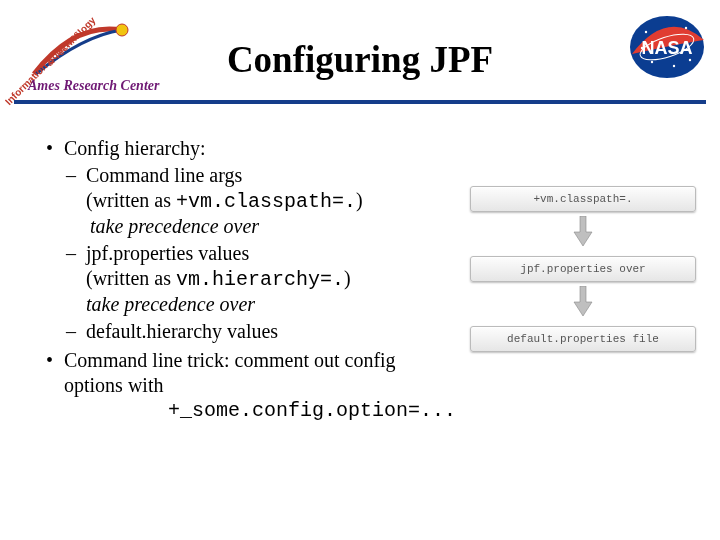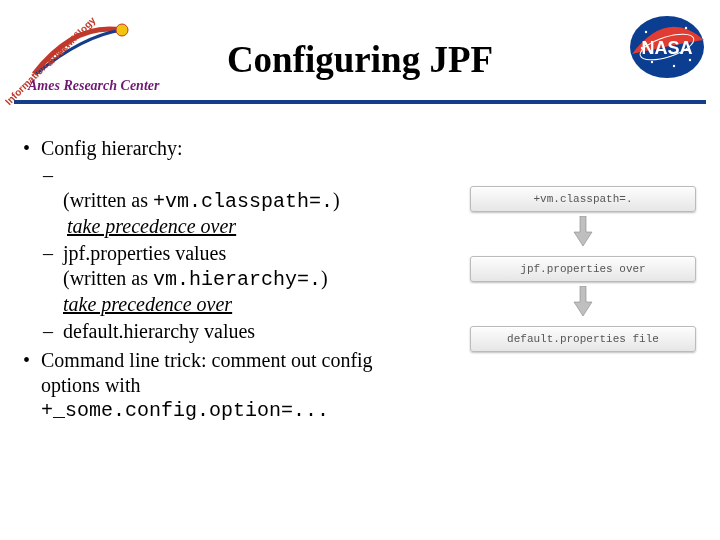--- a/index.html
+++ b/index.html
@@ -3,29 +3,29 @@
 <meta charset="utf-8">
 <style>
   html,body{margin:0;padding:0;width:720px;height:540px;background:#fff;font-family:"Times New Roman",Times,serif;color:#000;}
   .slide{position:relative;width:720px;height:540px;overflow:hidden;}
   
   .ames-logo{position:absolute;left:14px;top:12px;}
   .title{position:absolute;left:0;right:0;top:38px;text-align:center;font-size:37px;font-weight:bold;}
   .rule{position:absolute;left:14px;right:14px;top:100px;height:0;border-top:4px solid #153d8a;}
   .nasa-logo{position:absolute;right:14px;top:14px;}
   
-  .content{position:absolute;left:23px;top:130px;width:410px;font-size:20px;line-height:1.25;}
+  .content{position:absolute;left:46px;top:130px;width:410px;font-size:20px;line-height:1.25;}
   .content ul{list-style:none;margin:0;padding:0;}
   .bullet1{padding-left:18px;position:relative;margin-top:6px;}
   .bullet1::before{content:"•";position:absolute;left:0;top:0;}
   .bullet2{padding-left:40px;position:relative;margin-top:2px;}
   .bullet2::before{content:"–";position:absolute;left:20px;top:0;}
   .code{font-family:"Courier New",monospace;}
-  .ital{font-style:italic;text-decoration:underline;}
-  .trickcode{font-family:"Courier New",monospace;padding-left:18px;font-size:20px;}
+  .ital{font-style:italic;}
+  .trickcode{font-family:"Courier New",monospace;padding-left:18px;font-size:20px;text-align:right;}
   
   .stack{position:absolute;right:24px;top:186px;width:226px;}
   .tab{background:linear-gradient(#fdfdfd,#e6e6e6);border:1px solid #bbb;border-radius:3px;box-shadow:0 1px 2px rgba(0,0,0,0.25),inset 0 1px 0 #fff;font-family:"Courier New",monospace;font-size:11px;color:#555;text-align:center;padding:6px 4px;margin-bottom:4px;}
   .arrow{display:flex;justify-content:center;margin:4px 0 10px 0;}
   .arrow svg{display:block;}
   
   .rot{position:absolute;transform:rotate(-45deg);font-family:Arial,Helvetica,sans-serif;font-weight:bold;white-space:nowrap;}
 </style>
 </head>
 <body>
@@ -60,21 +60,21 @@
   </div>
 
   <div class="title">Configuring JPF</div>
   <div class="rule"></div>
 
   <div class="content">
     <ul>
       <li class="bullet1">Config hierarchy:</li>
 
       <li class="bullet2">
-        <br>
+        <span>Command line args</span><br>
         <span>(written as </span><span class="code">+vm.classpath=.</span><span>)</span><br>
         <span class="ital" style="padding-left:4px;">take precedence over</span>
       </li>
 
       <li class="bullet2">
         <span>jpf.properties values</span><br>
         <span>(written as </span><span class="code">vm.hierarchy=.</span><span>)</span><br>
         <span class="ital">take precedence over</span>
       </li>
 

